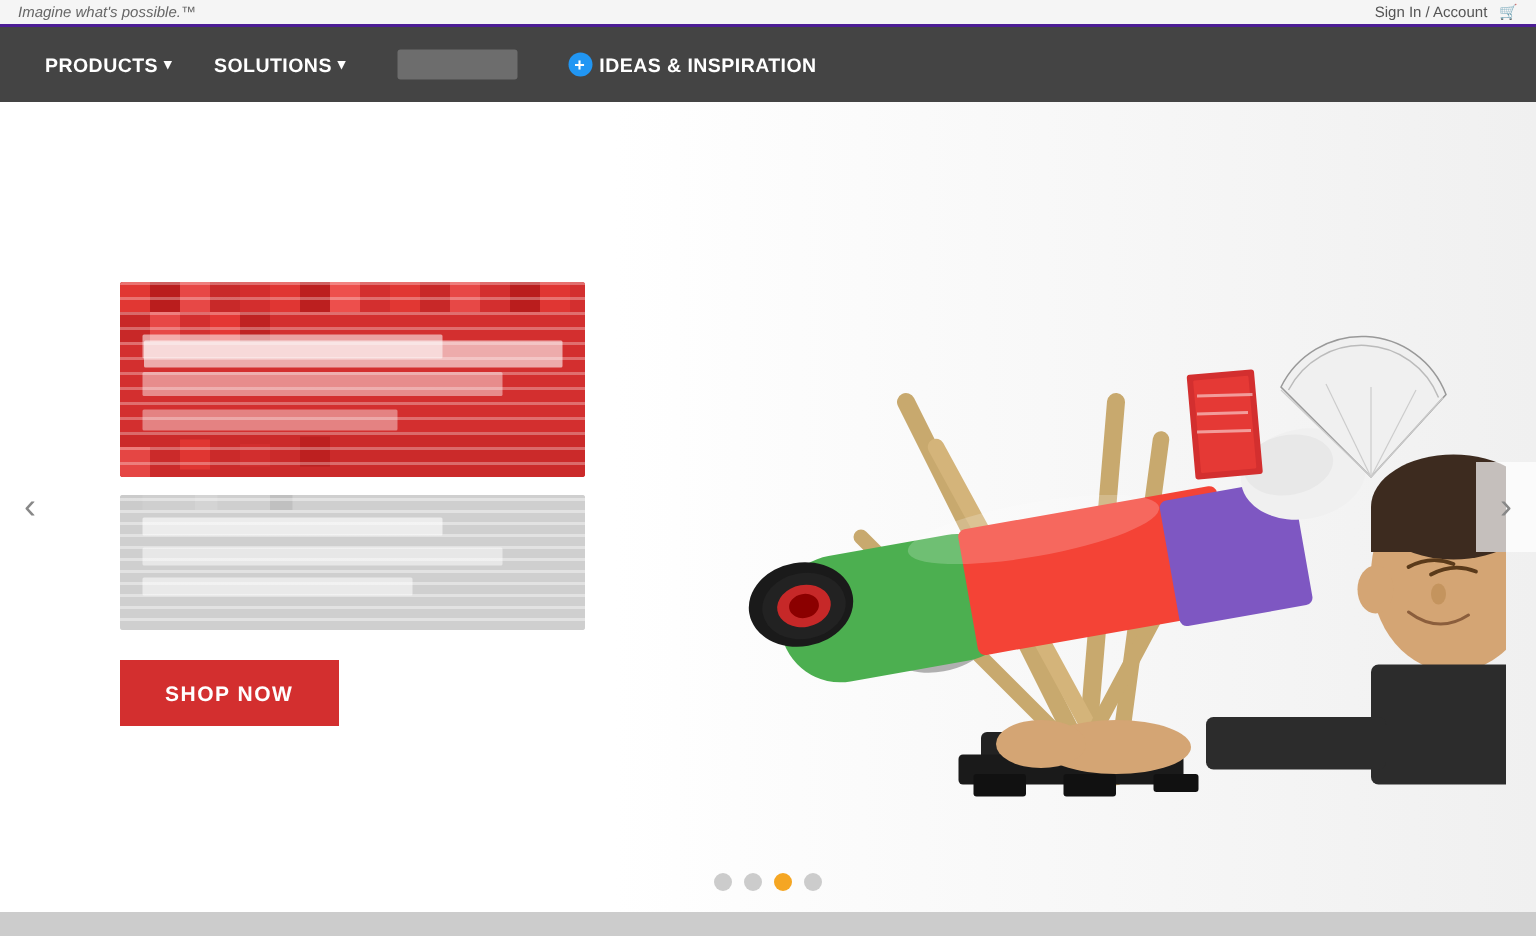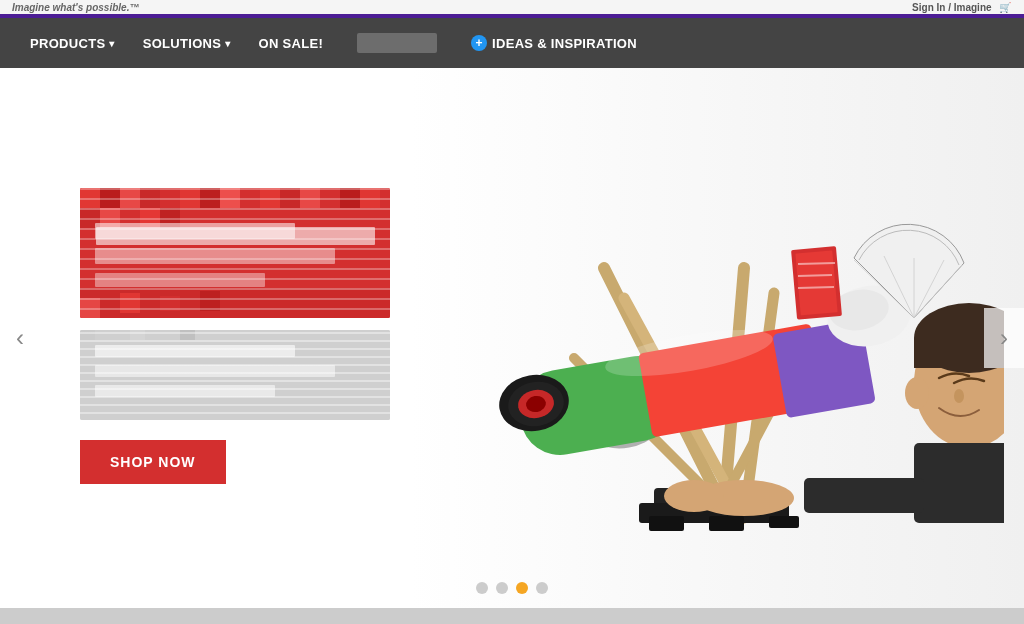--- a/index.html
+++ b/index.html
@@ -12,22 +12,21 @@
     }
 
     
     .top-bar {
       background: #f5f5f5;
       height: 18px;
       display: flex;
       align-items: center;
       justify-content: space-between;
       padding: 0 12px;
-      border-bottom: 4px solid #4c1d95;
-      font-weight: bold;
+      border-bottom: 2px solid #4c1d95;
     }
     .top-bar-left {
       font-size: 10px;
       color: #666;
       font-style: italic;
     }
     .top-bar-right {
       display: flex;
       align-items: center;
       gap: 8px;
@@ -267,36 +266,33 @@
     .dot.active {
       background: #f5a623;
     }
   </style>
 </head>
 <body>
 
 <div class="top-bar">
   <span class="top-bar-left">Imagine what's possible.™</span>
   <div class="top-bar-right">
-    <a class="sign-in-link">Sign In / Imagine</a>
+    <a class="sign-in-link">Sign In / Account</a>
     <span>🛒</span>
   </div>
 </div>
 
 <nav class="nav-bar">
   <div class="nav-item">
     <span>PRODUCTS</span>
     <span class="chevron">▾</span>
   </div>
   <div class="nav-item">
     <span>SOLUTIONS</span>
     <span class="chevron">▾</span>
-  </div>
-  <div class="nav-item">
-    <span>ON SALE!</span>
   </div>
 
   <div style="display:flex;align-items:center;padding:0 10px;">
     <div class="nav-item-blurred"></div>
   </div>
   <div class="nav-item nav-ideas">
     <span class="plus-icon">+</span>
     <span>IDEAS &amp; INSPIRATION</span>
   </div>
 </nav>

